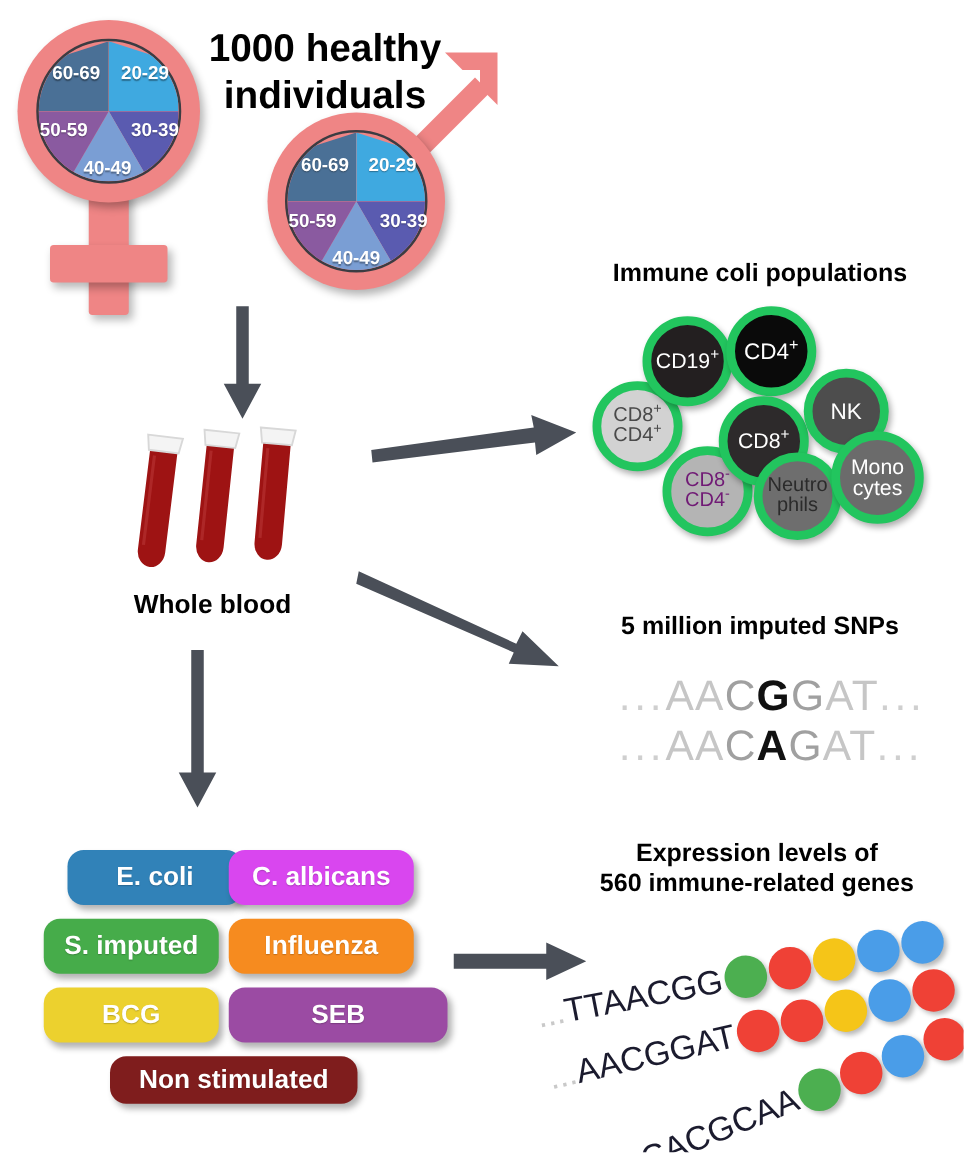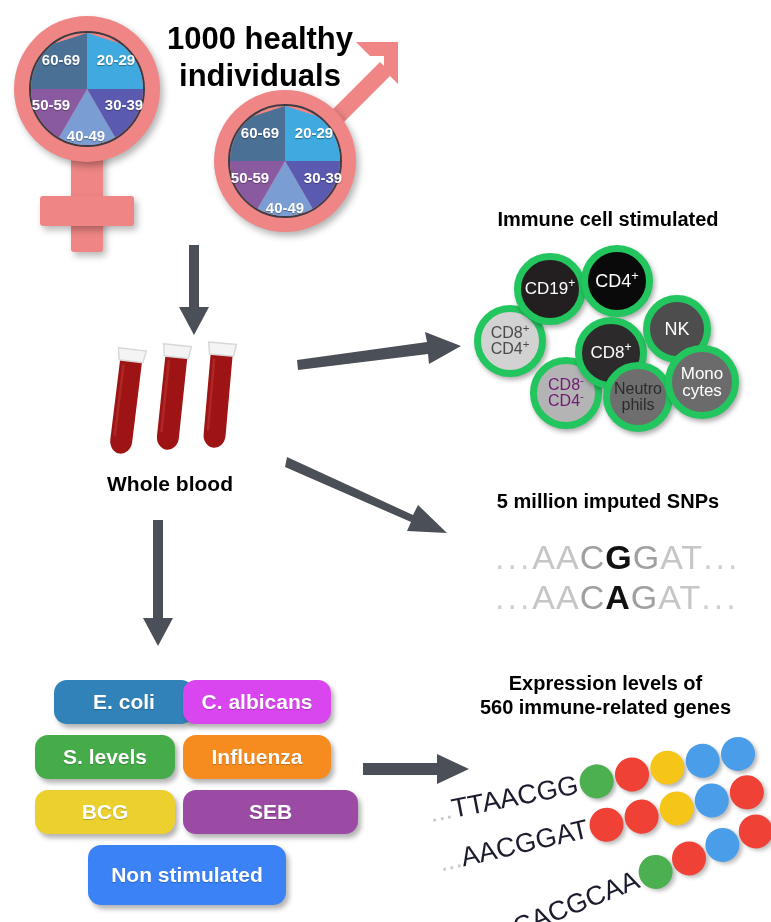--- a/index.html
+++ b/index.html
@@ -254,21 +254,21 @@
       <path d="M13 0 H23 V98 H33 L18 126 L3 98 H13 Z" fill="#4a4f58"></path>
     </svg>
   </div>
 
   <div class="arrow" style="left:363px; top:752px;">
     <svg width="108" height="34" viewBox="0 0 108 34">
       <path d="M0 11 H74 V2 L106 17 L74 32 V23 H0 Z" fill="#4a4f58"></path>
     </svg>
   </div>
 
-  <div class="heading" id="title-immune">Immune cell stimulated</div>
+  <div class="heading" id="title-immune">Immune coli populations</div>
 
   <div class="abs" style="left:0; top:0; width:771px; height:922px; pointer-events:none;">
     <div class="cell" style="left:474px; top:305px; width:72px; height:72px; background:#d2d2d2; color:#4a4a4a; font-size:16px;">
       <span>CD8<sup>+</sup><br>CD4<sup>+</sup></span>
     </div>
     <div class="cell" style="left:514px; top:253px; width:72px; height:72px; background:#231f20; color:#ffffff; font-size:17px;">
       <span>CD19<sup>+</sup></span>
     </div>
     <div class="cell" style="left:581px; top:245px; width:72px; height:72px; background:#0a0a0a; color:#ffffff; font-size:18px;">
       <span>CD4<sup>+</sup></span>
@@ -300,32 +300,32 @@
     <span class="dots">...</span><span class="snp-bases"><span class="dim">A</span><span class="dim">A</span><span class="mid">C</span><span class="dark">A</span><span class="mid">G</span><span class="dim">A</span><span class="dim">T</span></span><span class="dots">...</span>
   </div>
 
   <div class="stim" style="left:35px; top:680px; width:140px; height:44px; background:#3182b8;margin-left:19px;">
     <span>E. coli</span>
   </div>
   <div class="stim" style="left:183px; top:680px; width:148px; height:44px; background:#d946ef;">
     <span>C. albicans</span>
   </div>
   <div class="stim" style="left:35px; top:735px; width:140px; height:44px; background:#46ac4a;">
-    <span>S. levels</span>
+    <span>S. imputed</span>
   </div>
   <div class="stim" style="left:183px; top:735px; width:148px; height:44px; background:#f68b1f;">
     <span>Influenza</span>
   </div>
   <div class="stim" style="left:35px; top:790px; width:140px; height:44px; background:#ecd12e;">
     <span>BCG</span>
   </div>
   <div class="stim" style="left:183px; top:790px; width:175px; height:44px; background:#9b4ba3;">
     <span>SEB</span>
   </div>
-  <div class="stim" style="left:88px; top:845px; width:198px; height:60px; background:#3b82f6;">
+  <div class="stim" style="left:88px; top:845px; width:198px; height:38px; background:#7f1d1d;">
     <span>Non stimulated</span>
   </div>
 
   <div class="heading" id="title-genes">Expression levels of
 560 immune-related genes</div>
 
   <div class="strand" style="left:578px; top:768px; width:190px; height:34px; transform: rotate(-11deg);">
     <span class="strand-text"><span class="fade">...</span>TTAACGG</span>
     <span class="bead" style="left:2px;   background:#4caf50;"></span>
     <span class="bead" style="left:38px;  background:#ef4136;"></span>

